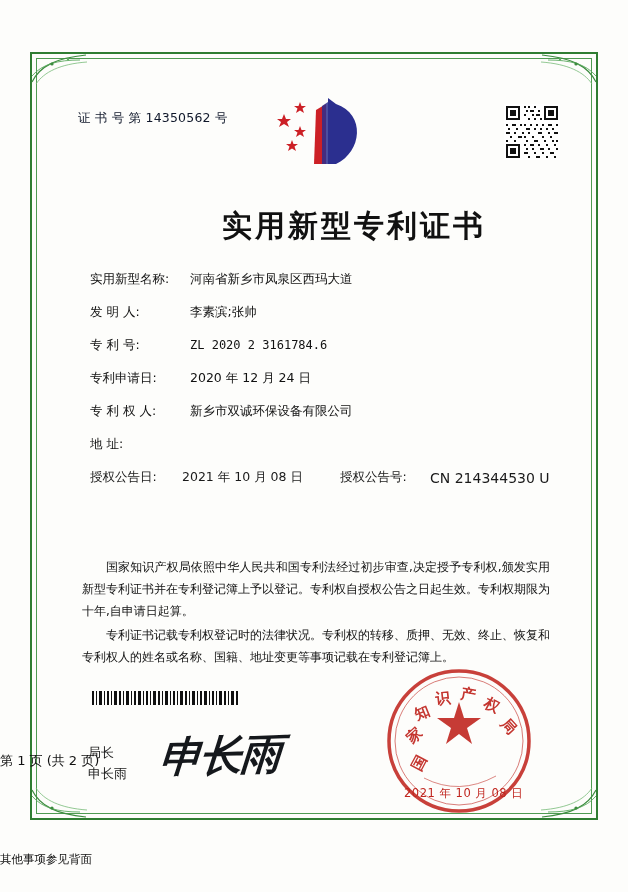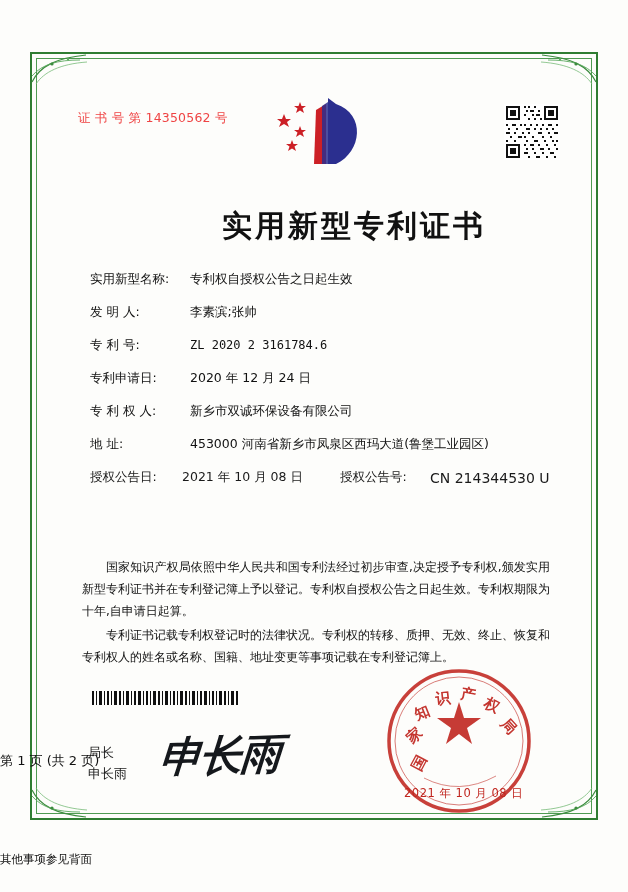--- a/index.html
+++ b/index.html
@@ -54,21 +54,21 @@
     position: absolute;
     left: 36px; top: 58px;
     width: 556px; height: 756px;
   }
 
   .cert-no {
     position: absolute;
     left: 42px; top: 52px;
     font-size: 12.5px;
     letter-spacing: 0.2px;
-    color: #ef4444;
+    color: #0f172a;
     text-align: center;
   }
 
   
   .logo {
     position: absolute;
     left: 234px; top: 34px;
     width: 110px; height: 78px;
   }
 
@@ -366,21 +366,21 @@
         </g>
       </svg>
     </div>
 
     <div class="title">实用新型专利证书</div>
 
     <div class="fields">
 
       <div class="field-row wide">
         <span class="field-label">实用新型名称:</span>
-        <span class="field-value">专利权自授权公告之日起生效</span>
+        <span class="field-value">河南省新乡市凤泉区西玛大道</span>
       </div>
 
       <div class="field-row wide">
         <span class="field-label spread">发 明 人:</span>
         <span class="field-value">李素滨;张帅</span>
       </div>
 
       <div class="field-row wide">
         <span class="field-label spread">专 利 号:</span>
         <span class="field-value mono">ZL 2020 2 3161784.6</span>
@@ -391,21 +391,20 @@
         <span class="field-value">2020 年 12 月 24 日</span>
       </div>
 
       <div class="field-row wide">
         <span class="field-label spread">专 利 权 人:</span>
         <span class="field-value">新乡市双诚环保设备有限公司</span>
       </div>
 
       <div class="field-row wide">
         <span class="field-label spread">地 址:</span>
-        <span class="field-value">453000 河南省新乡市凤泉区西玛大道(鲁堡工业园区)</span>
       </div>
 
       <div class="pub-row">
         <span class="pub-left-label">授权公告日:</span>
         <span class="pub-left-value">2021 年 10 月 08 日</span>
         <span class="pub-right-label">授权公告号:</span>
         <span class="pub-right-value">CN 214344530 U</span>
       </div>
 
     </div>

